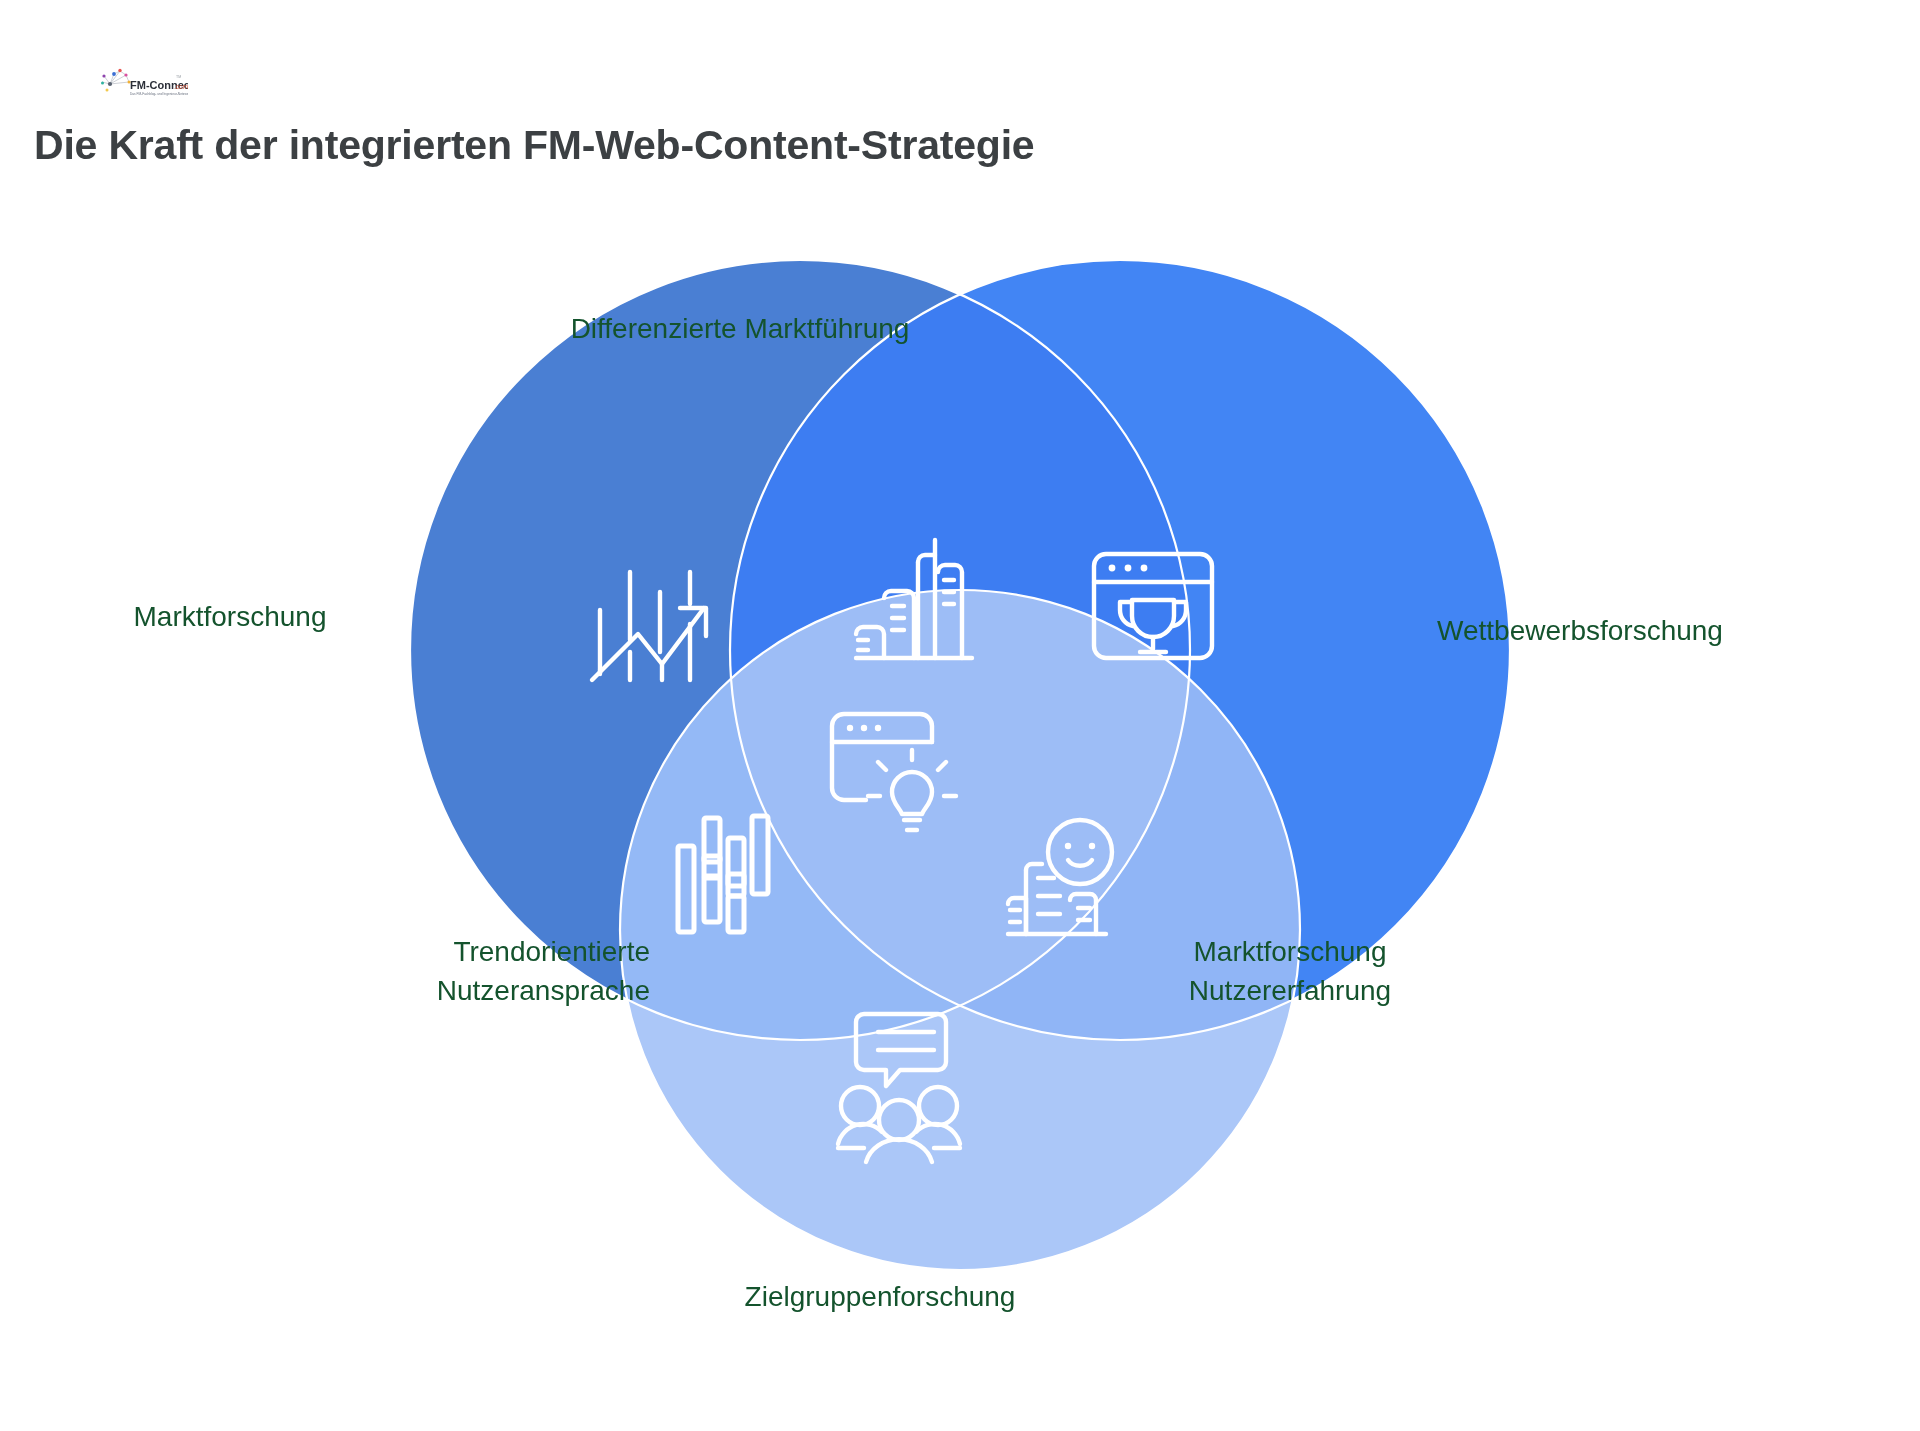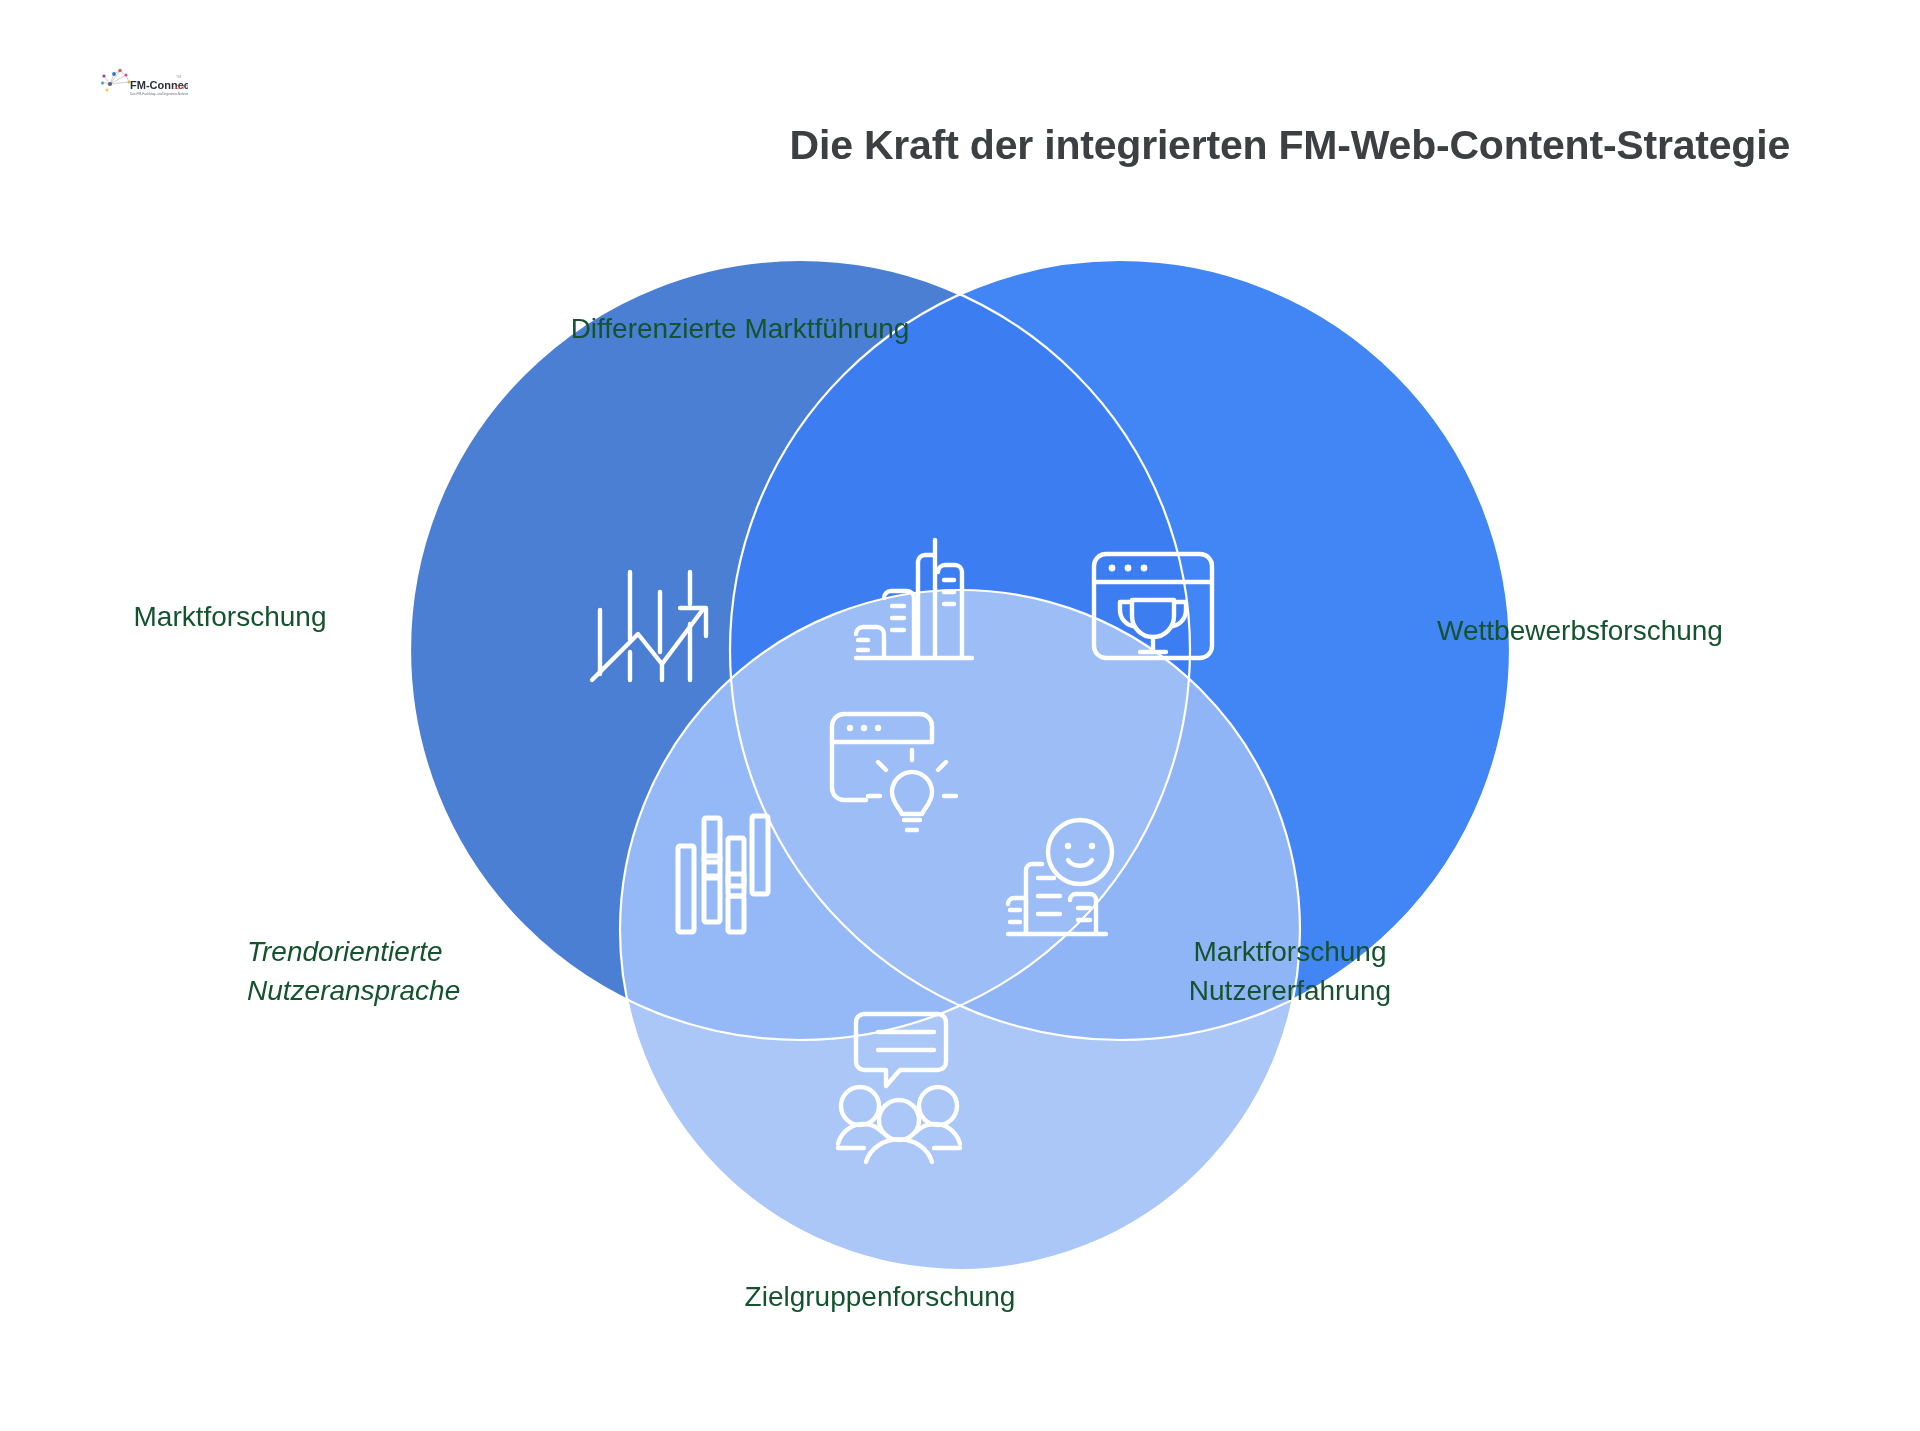--- a/index.html
+++ b/index.html
@@ -25,26 +25,27 @@
     height: 40px;
   }
   .logo svg { display: block; }
 
   
   .page-title {
     position: absolute;
     left: 0;
     top: 122px;
     width: 1790px;
-    text-align: right;
+    text-align: left;
     font-size: 41px;
     font-weight: bold;
     color: #3c4043;
     letter-spacing: -0.2px;
     white-space: nowrap;
+    padding-left: 34px;
   }
 
   
   .venn-stage {
     position: absolute;
     left: 0;
     top: 0;
     width: 1920px;
     height: 1431px;
   }
@@ -74,25 +75,24 @@
     width: 340px;
     text-align: center;
   }
   .lbl-right {
     left: 1370px;
     top: 612px;
     width: 420px;
     text-align: center;
   }
   .lbl-bottomleft {
-    left: 247px;
+    left: 230px;
     top: 933px;
     width: 420px;
-    text-align: left;
-    font-style: italic;
+    text-align: right;
   }
   .lbl-bottomright {
     left: 1090px;
     top: 933px;
     width: 400px;
     text-align: center;
   }
   .lbl-bottom {
     left: 600px;
     top: 1278px;

